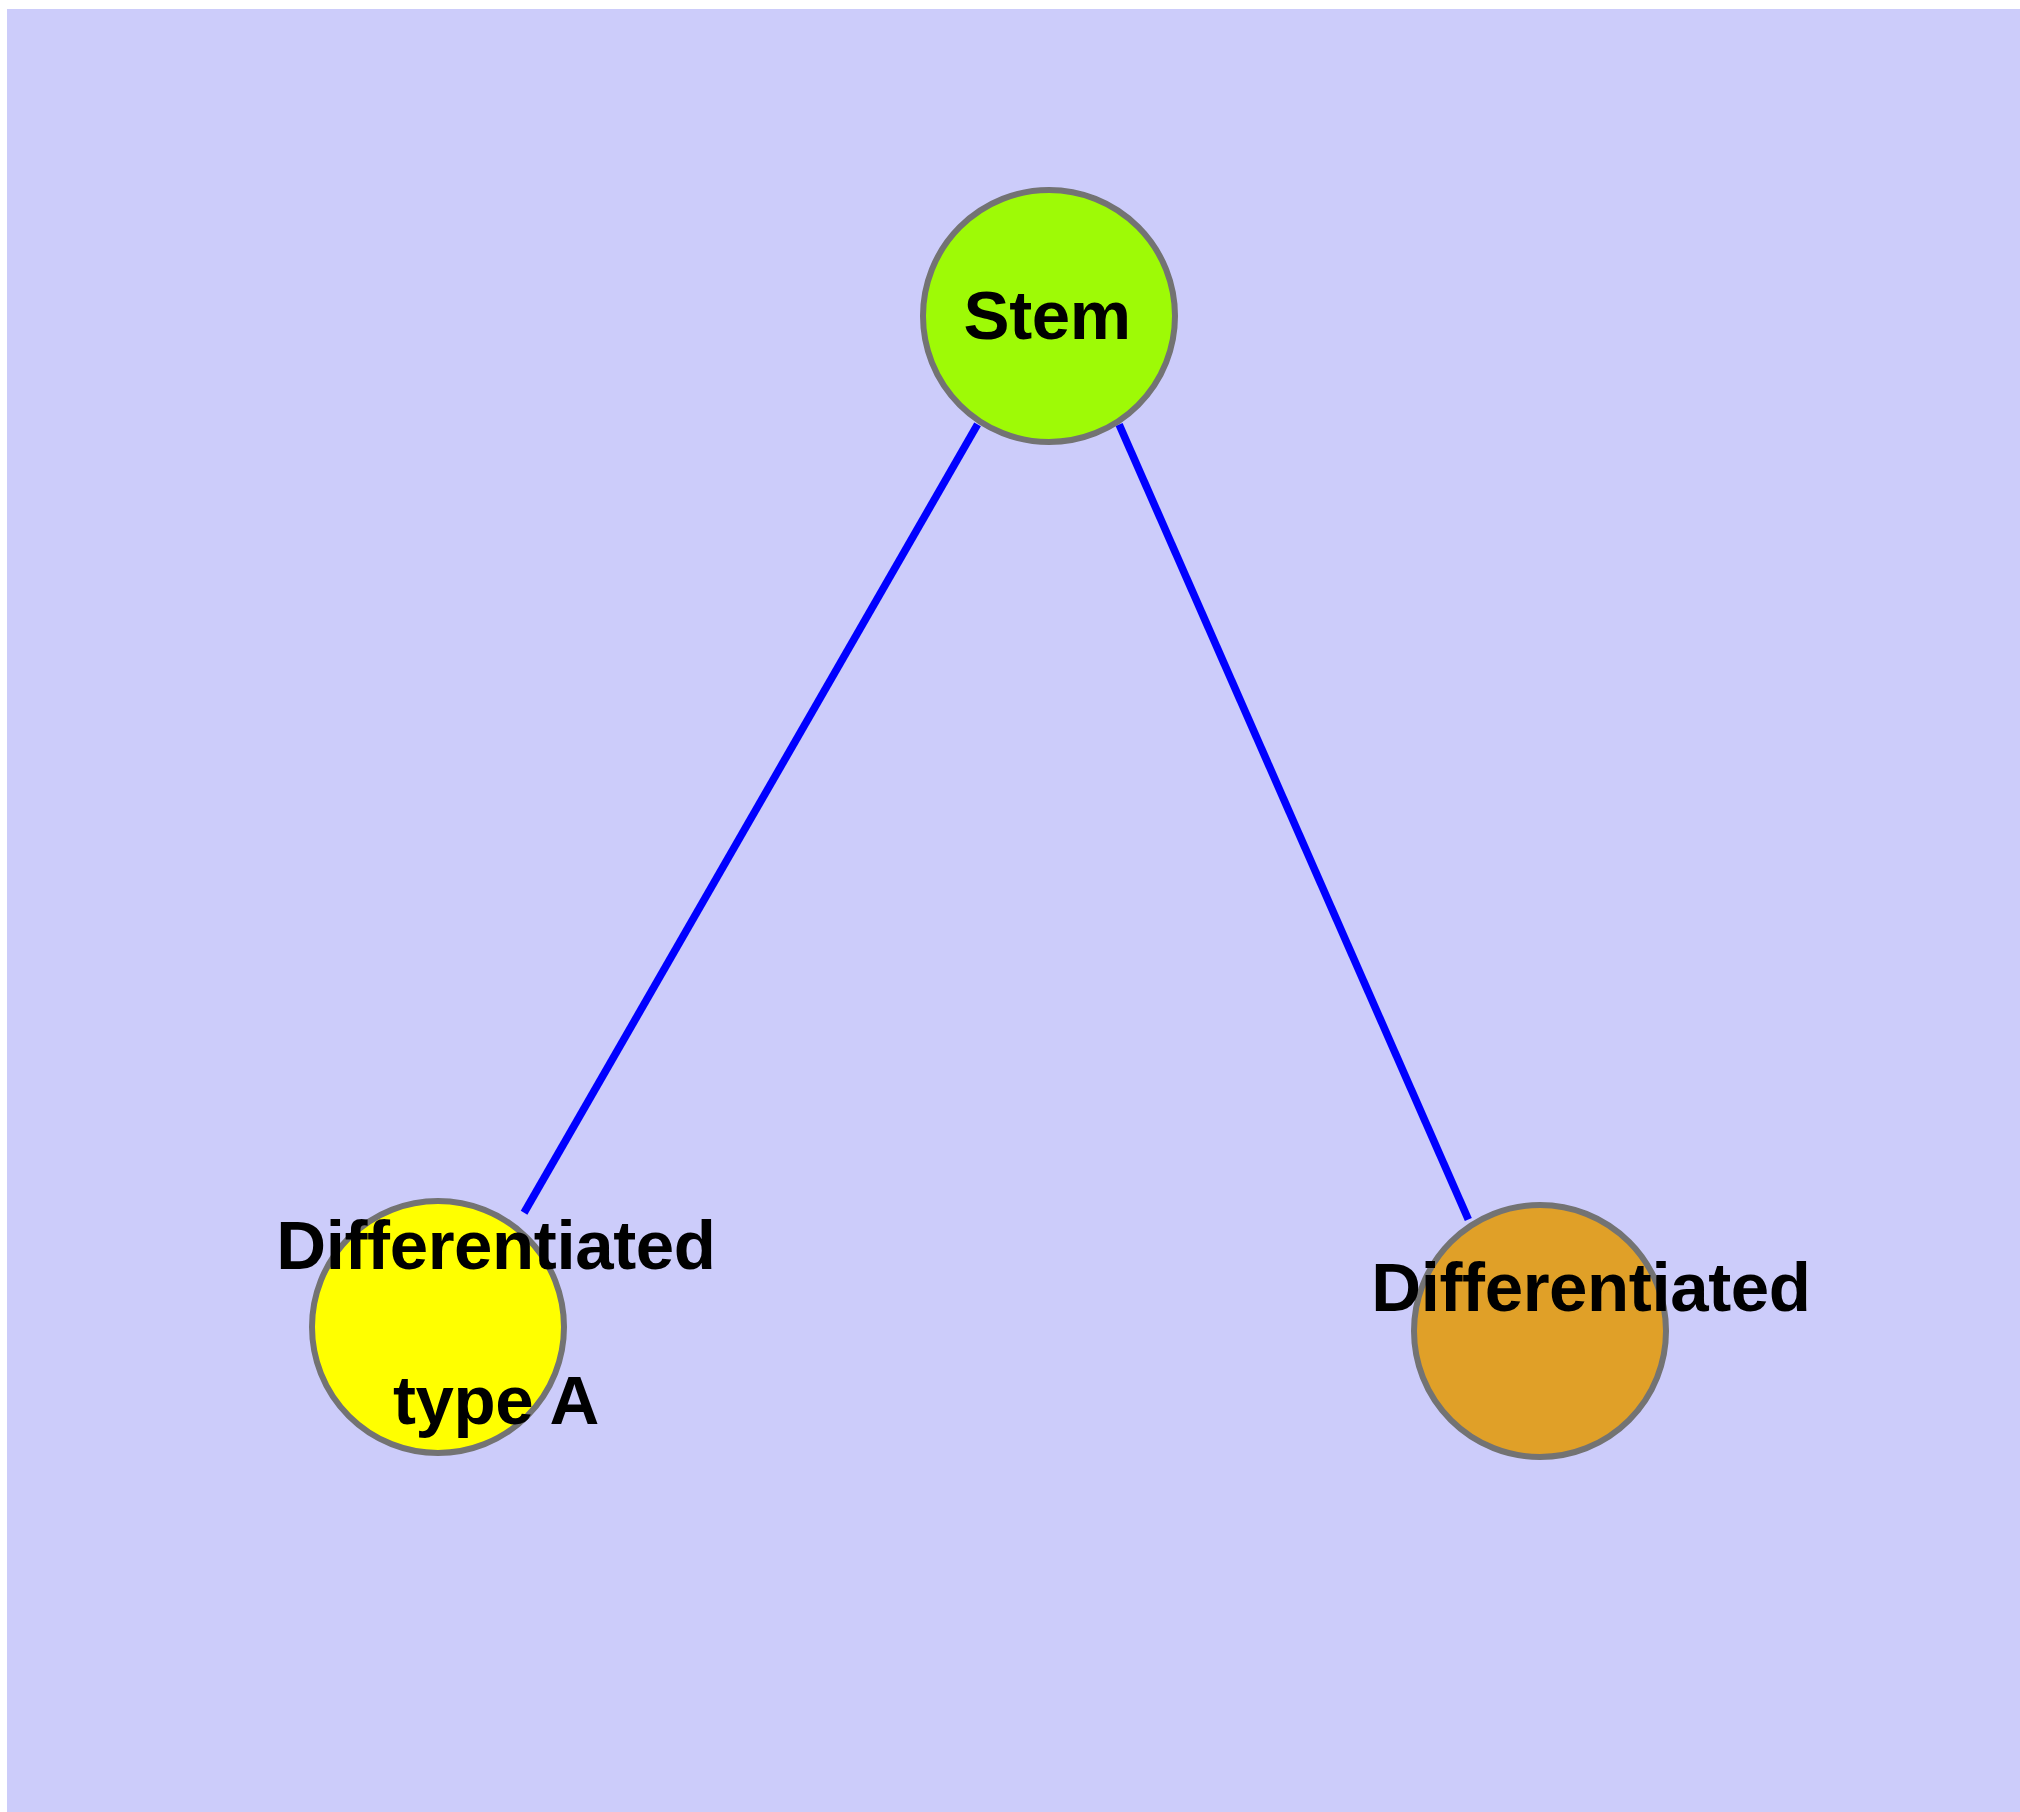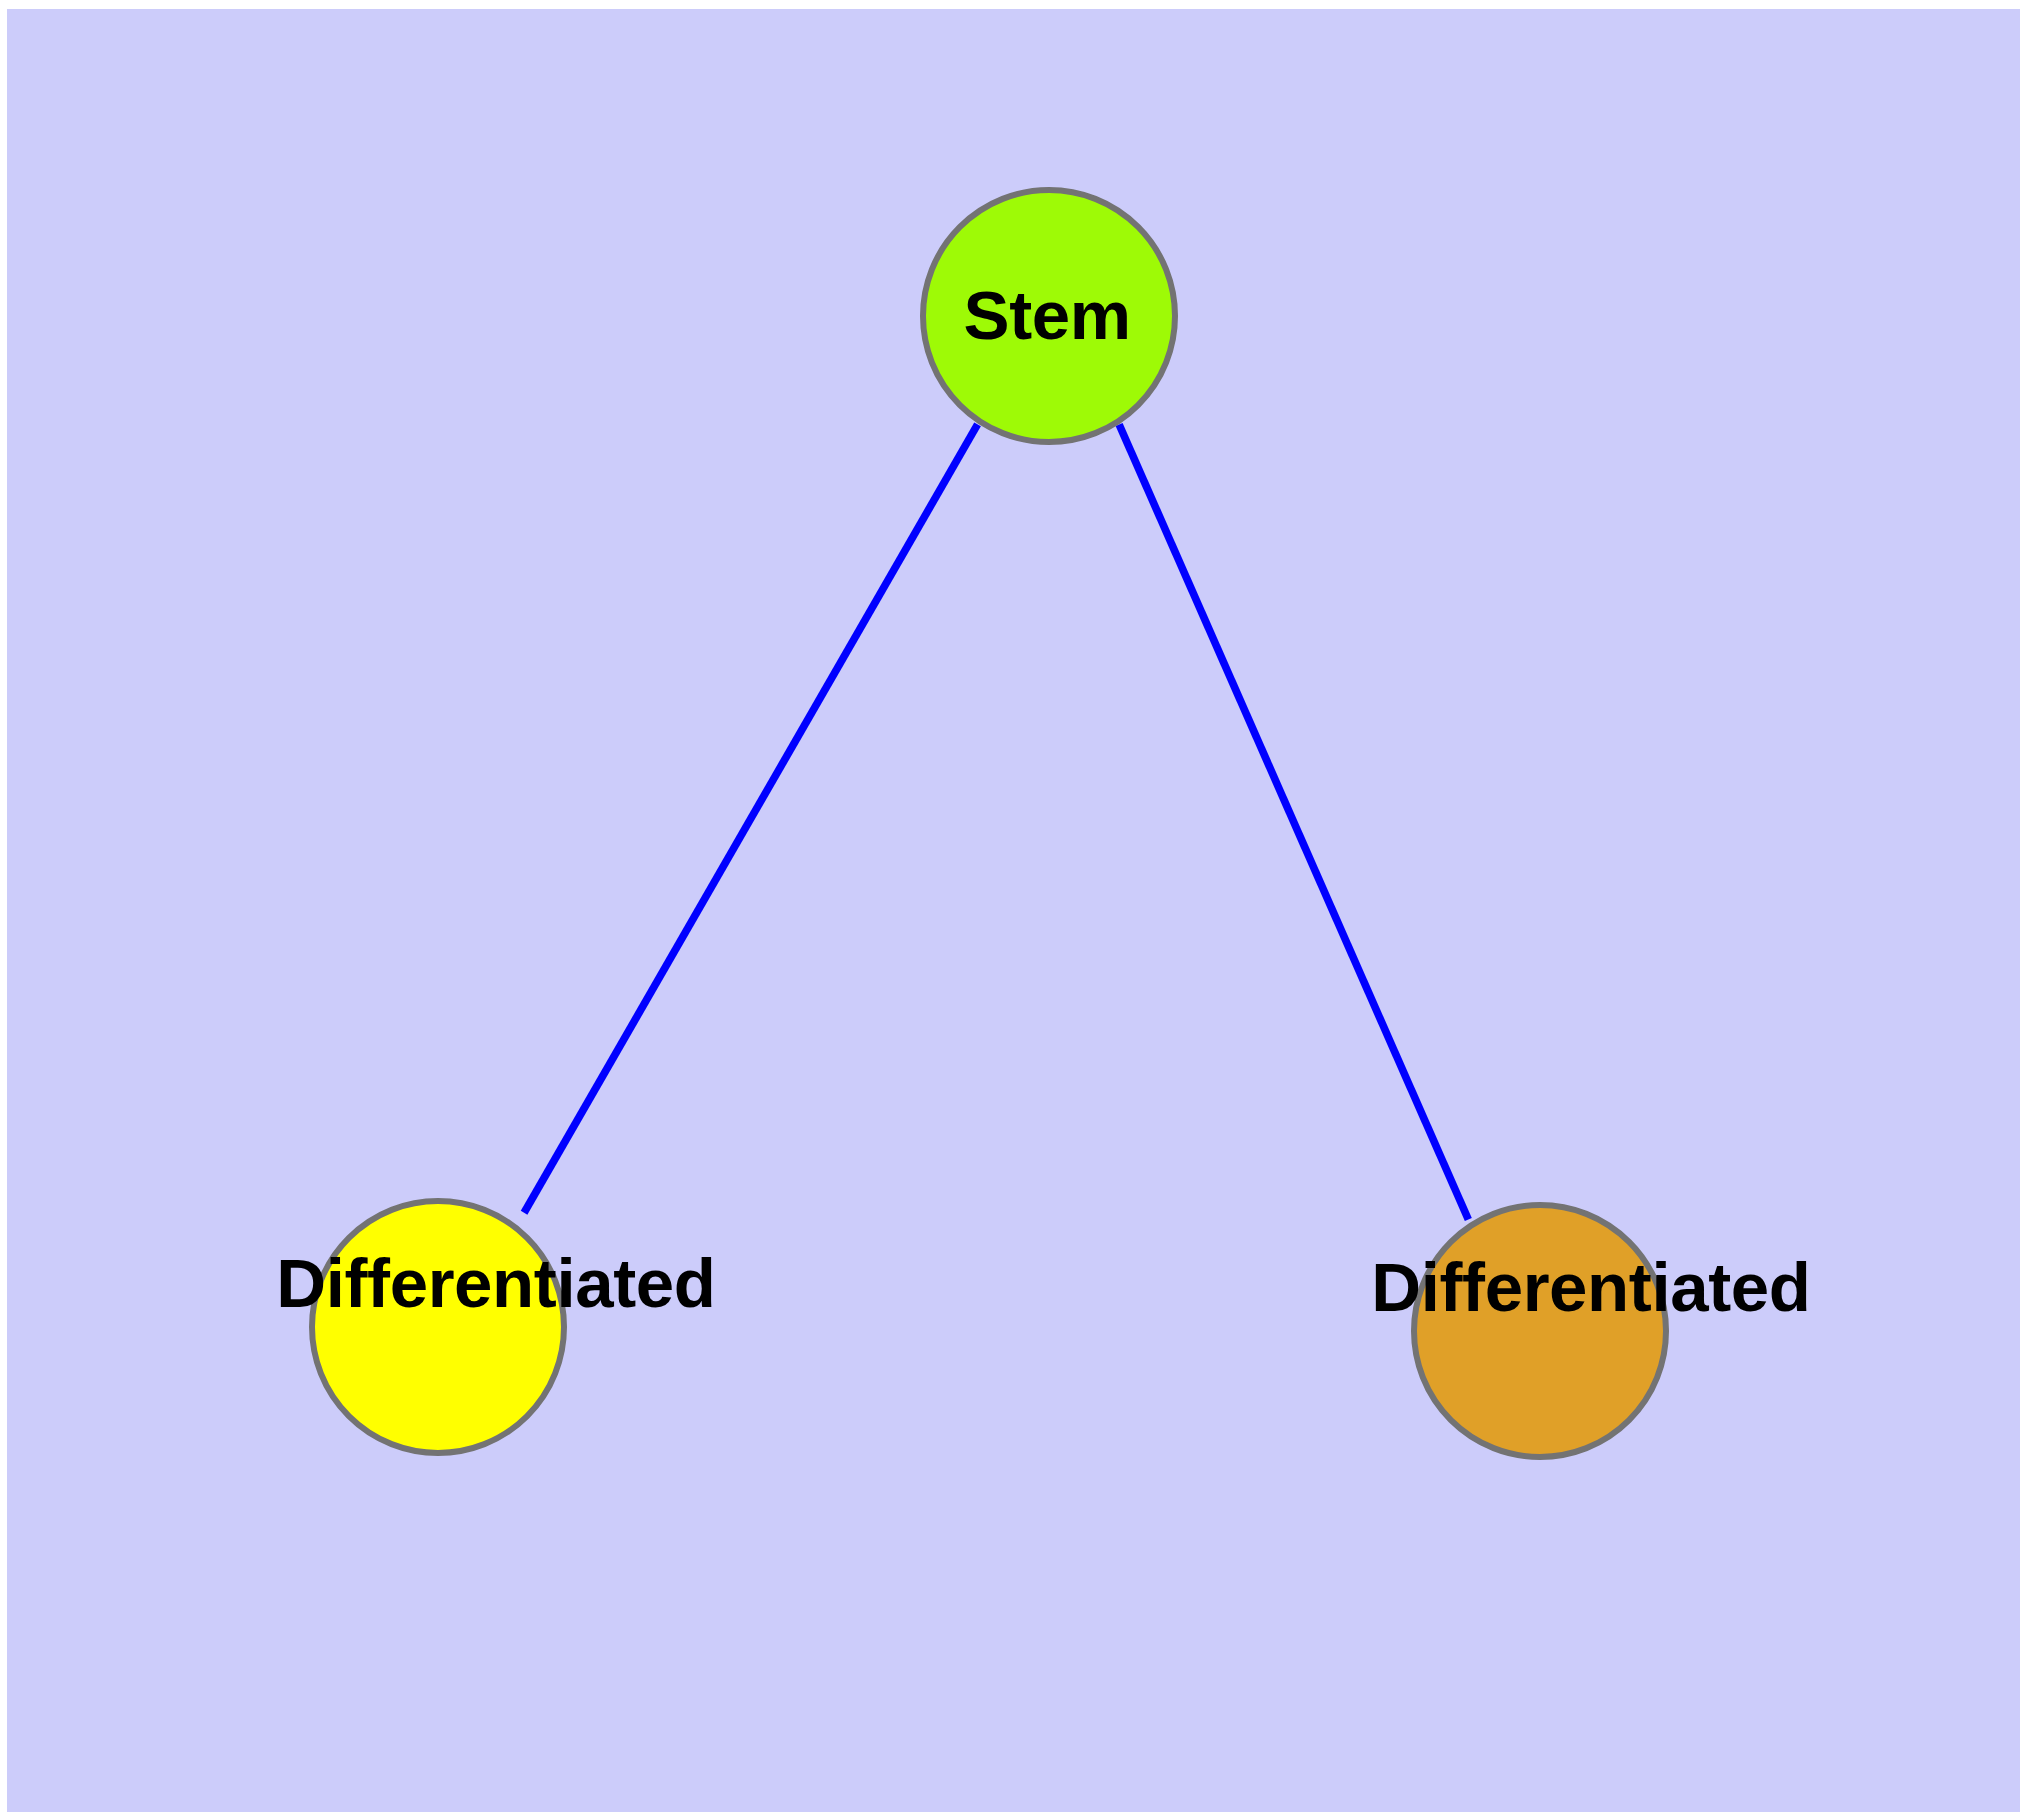--- a/index.html
+++ b/index.html
@@ -82,20 +82,21 @@
 
     <div class="node" style="left:913px; top:178px; width:258px; height:258px;">
       <div class="node-shape" style="background:#9efa06; border:6px solid #737373;"></div>
       <div class="node-label" style="font-size:69px; margin-left:-1.7px;">Stem</div>
     </div>
 
     <div class="node" style="left:302px; top:1189px; width:258px; height:258px;">
       <div class="node-shape" style="background:#ffff00; border:6px solid #737373;"></div>
       <div class="node-label" style="font-size:69px; margin-left:-17px; margin-top:-3.4px;">
         <span>Differentiated</span><br>
+        <span>type A</span>
       </div>
     </div>
 
     <div class="node" style="left:1404px; top:1193px; width:258px; height:258px;">
       <div class="node-shape" style="background:#e0a028; border:6px solid #737373;"></div>
       <div class="node-label" style="font-size:69px; margin-left:-24px; margin-top:-3.4px;">
         <span>Differentiated</span><br>
       </div>
     </div>
 

